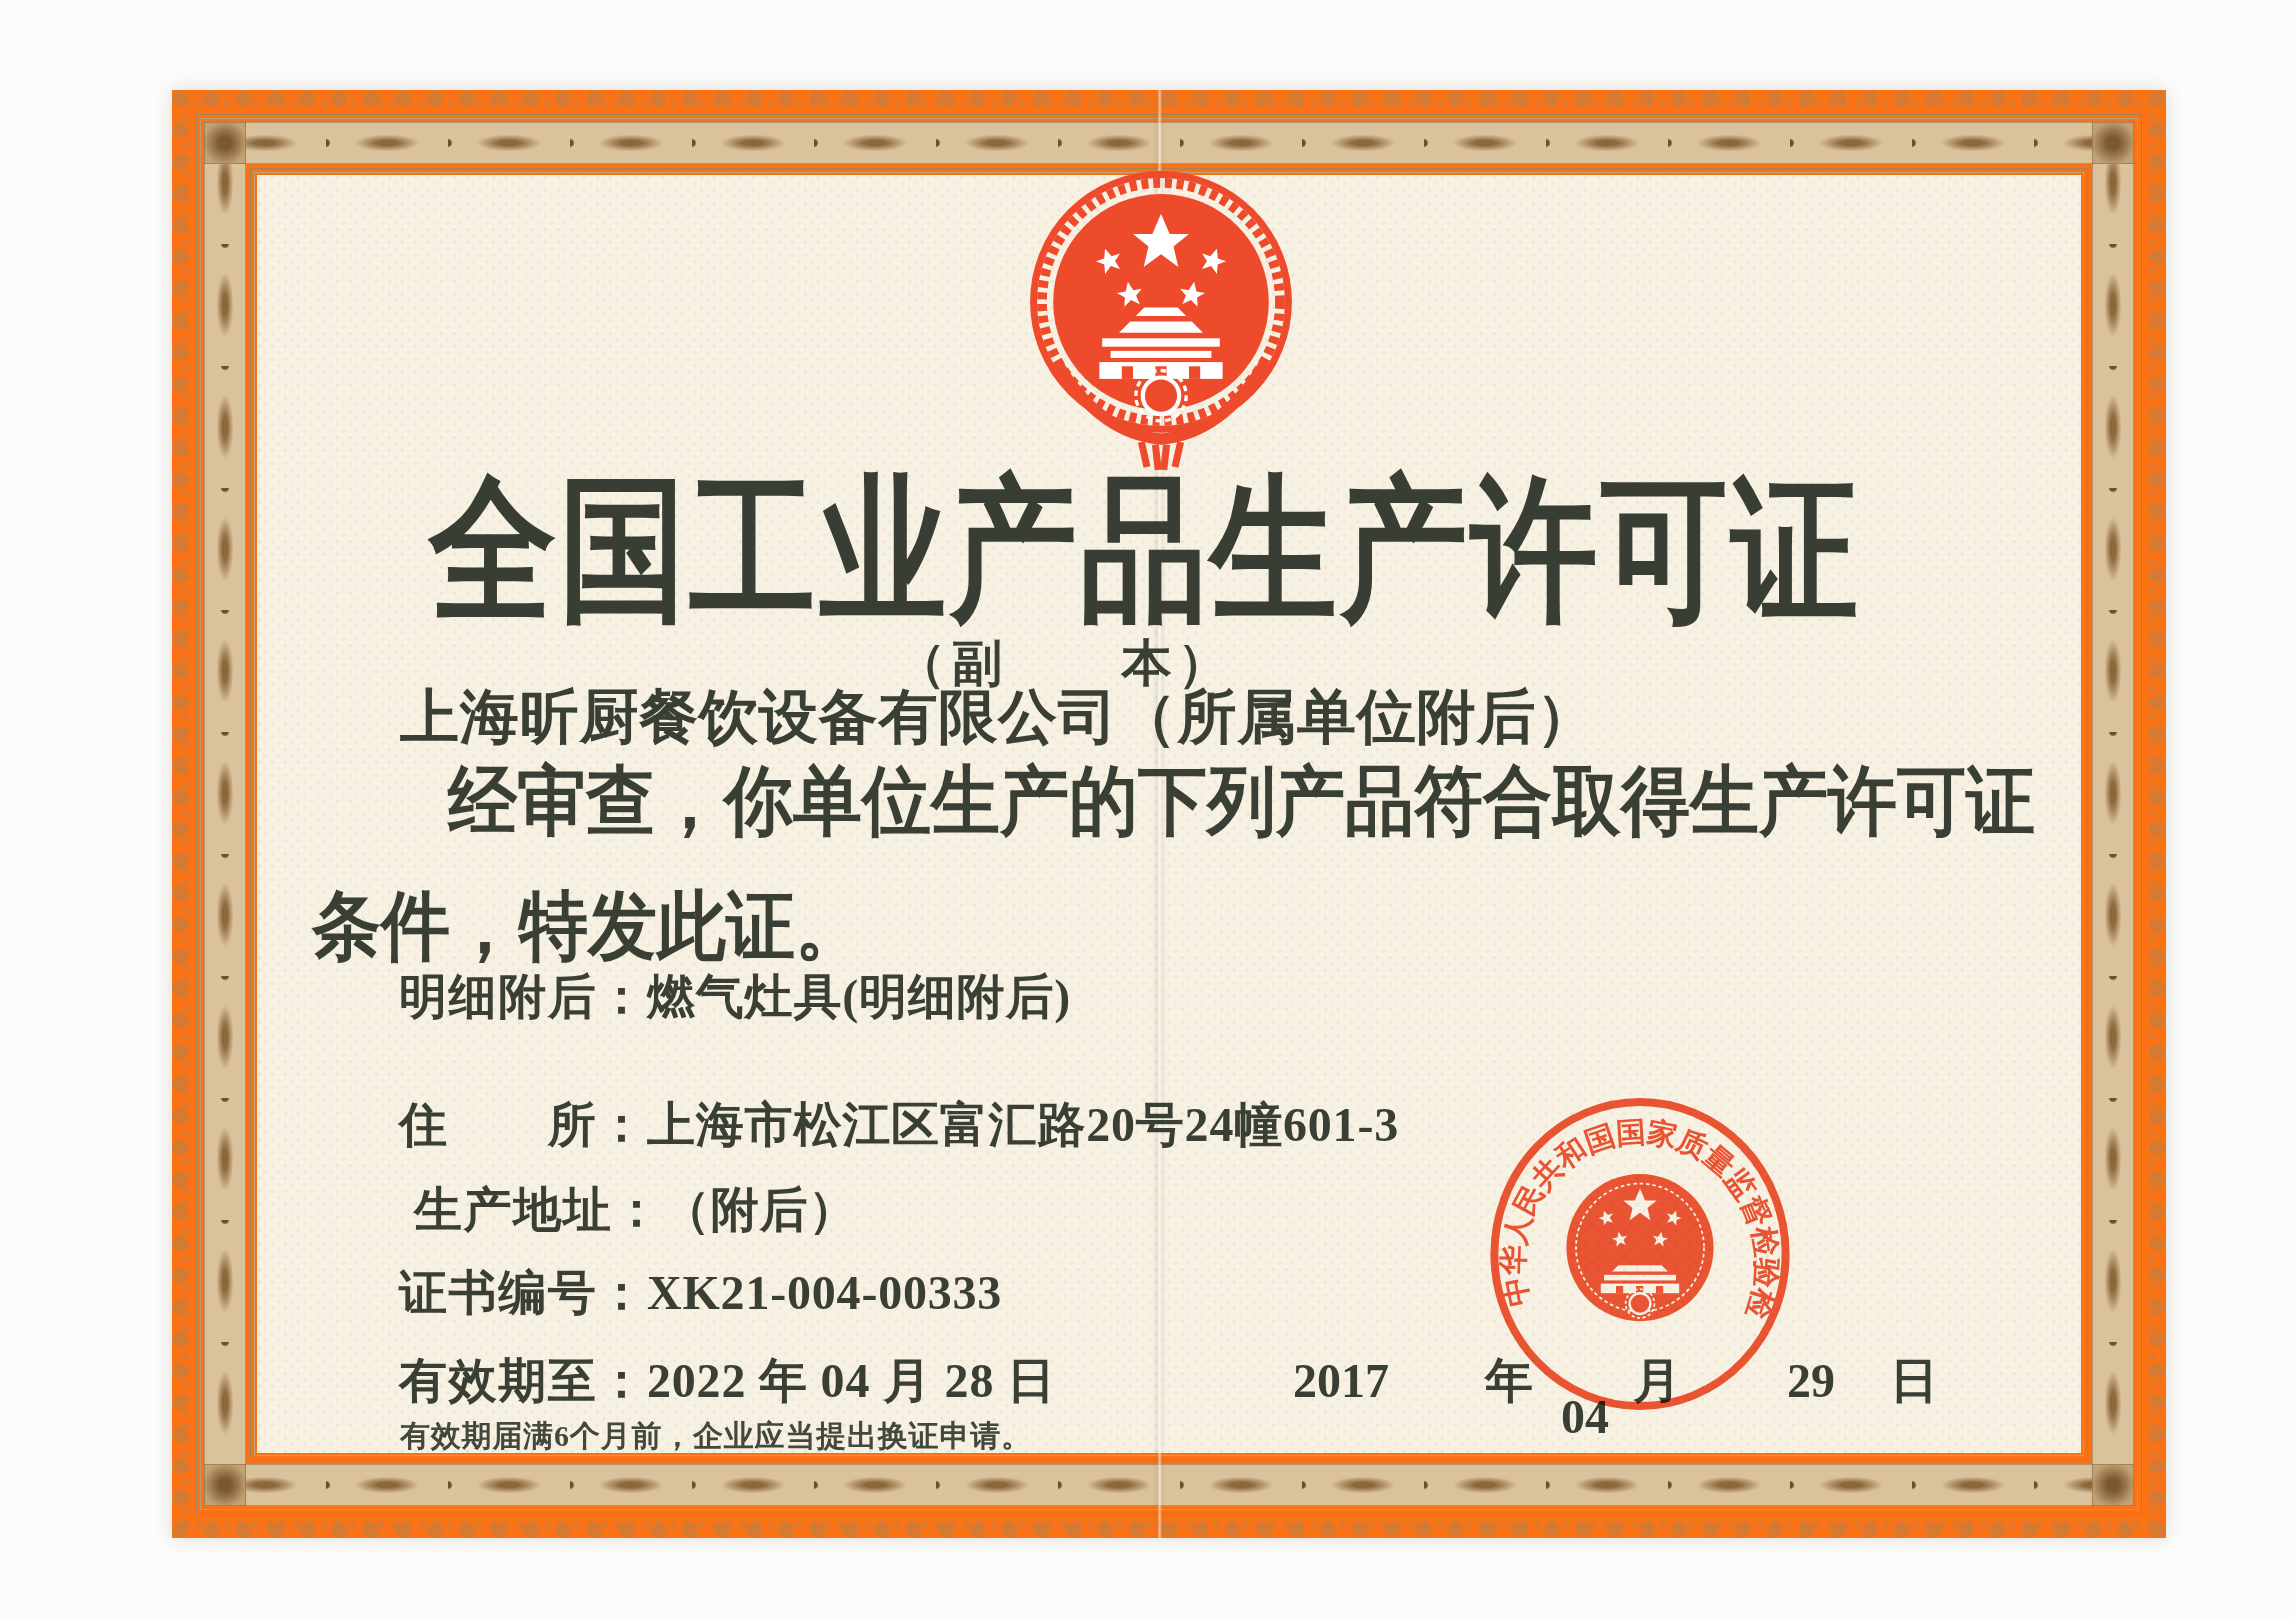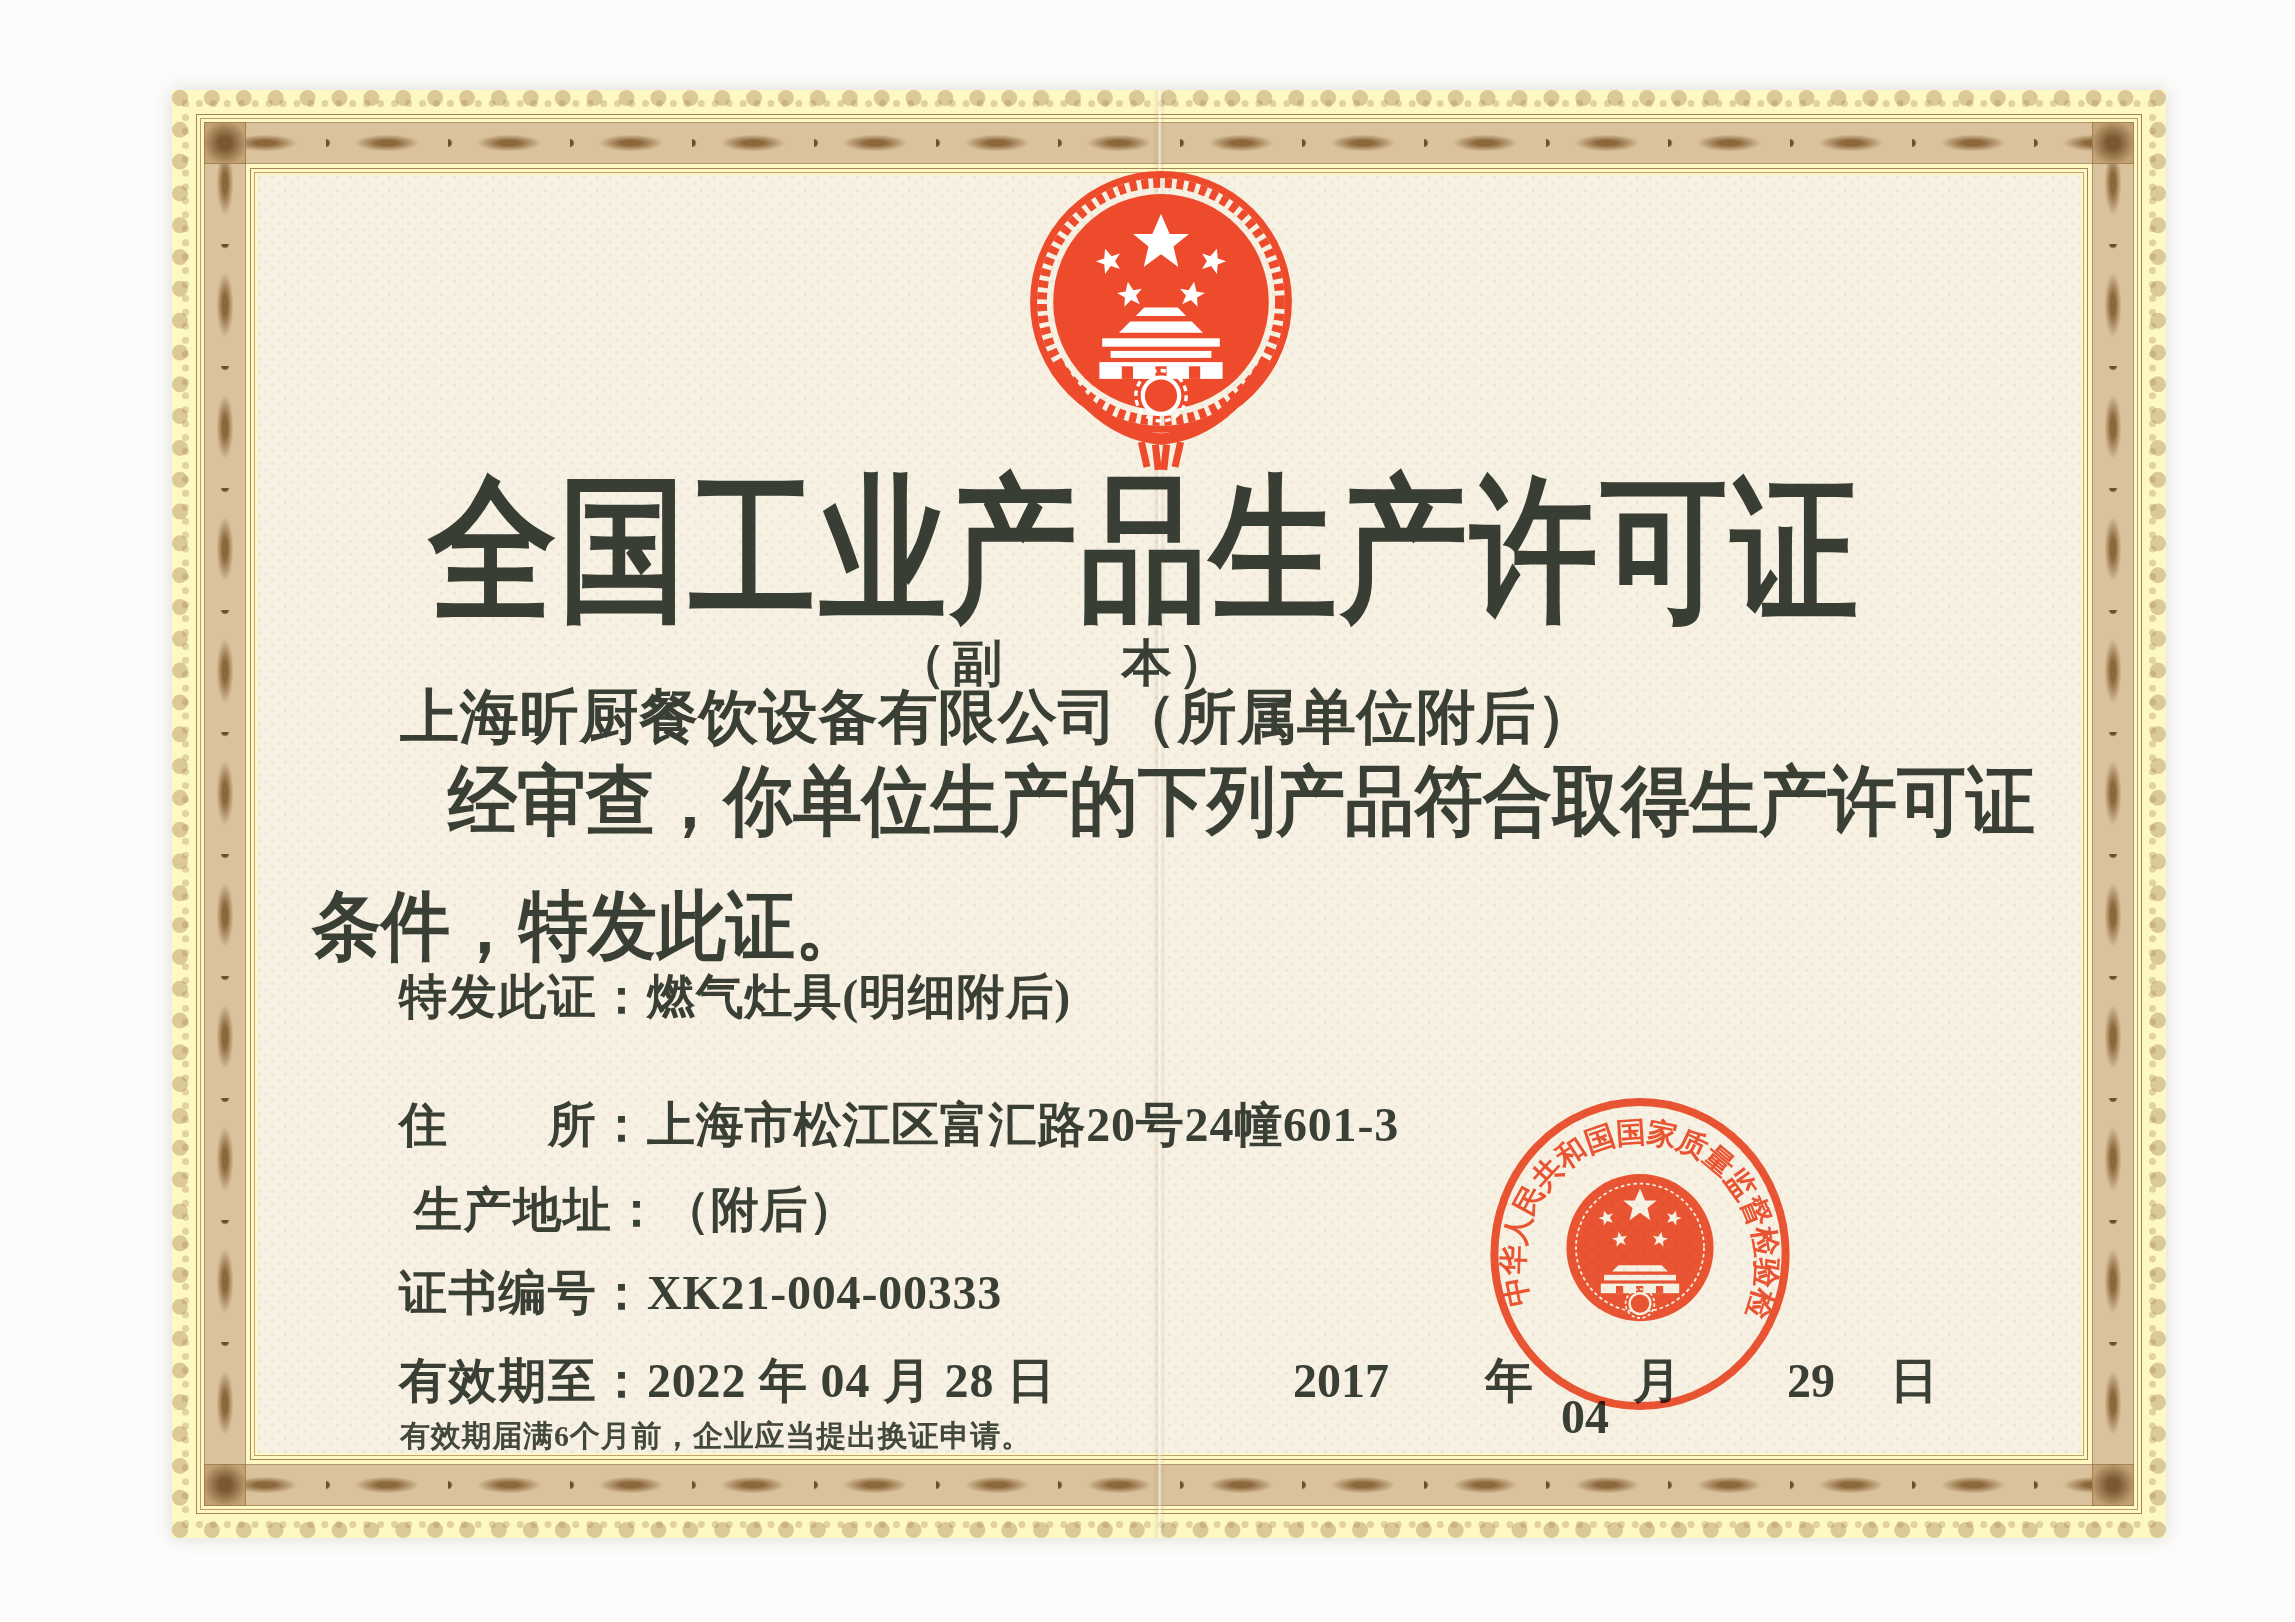--- a/index.html
+++ b/index.html
@@ -3,21 +3,21 @@
 <meta charset="utf-8">
 <style>
   html,body{margin:0;padding:0;}
   body{
     width:2295px;height:1623px;position:relative;overflow:hidden;
     background:#fcfcfb;
     font-family:"Liberation Serif","DejaVu Serif",serif;
   }
   .page{
     position:absolute;left:172px;top:90px;width:1994px;height:1448px;
-    background:#fef9c3;
+    background:#f97316;
     box-shadow:0 0 17.6px rgba(90,70,40,.18);
   }
   
   .lace{position:absolute;inset:0;border:16px dotted rgba(168,132,88,.40);}
   .lace2{position:absolute;inset:9.6px;border:7.2px dotted rgba(168,132,88,.33);}
   .outline1{position:absolute;inset:24px;border:1.6px solid #a5845c;}
   .outline2{position:absolute;inset:28px;border:0.8px solid #bb9c70;}
   .band{position:absolute;background-color:#d9c29c;box-shadow:inset 0 0 0 0.8px rgba(122,88,48,.55);}
   .band-top,.band-bottom{
     left:32px;right:32px;height:42px;
@@ -129,21 +129,21 @@
     <path d="M86,196 L90,214 M96,198 L98,216 M104,198 L102,216 M114,196 L110,214" stroke="#ee4a2c" stroke-width="5"></path>
   </svg>
 
   <div class="ink title">全国工业产品生产许可证</div>
   <div class="ink subtitle">（副　　本）</div>
   <div class="ink company">上海昕厨餐饮设备有限公司（所属单位附后）</div>
   <div class="ink para1">经审查，你单位生产的下列产品符合取得生产许可证</div>
   <div class="ink para2">条件，特发此证。</div>
 
   <div class="ink fieldline f-product">
-    <span class="f-label">特发此证：</span><span class="f-value">燃气灶具(明细附后)</span>
+    <span class="f-label">明细附后：</span><span class="f-value">燃气灶具(明细附后)</span>
   </div>
   <div class="ink fieldline f-address">
     <span class="f-label">住　　所：</span><span class="f-value">上海市松江区富汇路20号24幢601-3</span>
   </div>
   <div class="ink fieldline f-site">
     <span class="f-label">生产地址：</span><span class="f-value">（附后）</span>
   </div>
   <div class="ink fieldline f-certno">
     <span class="f-label">证书编号：</span><span class="f-value">XK21-004-00333</span>
   </div>

